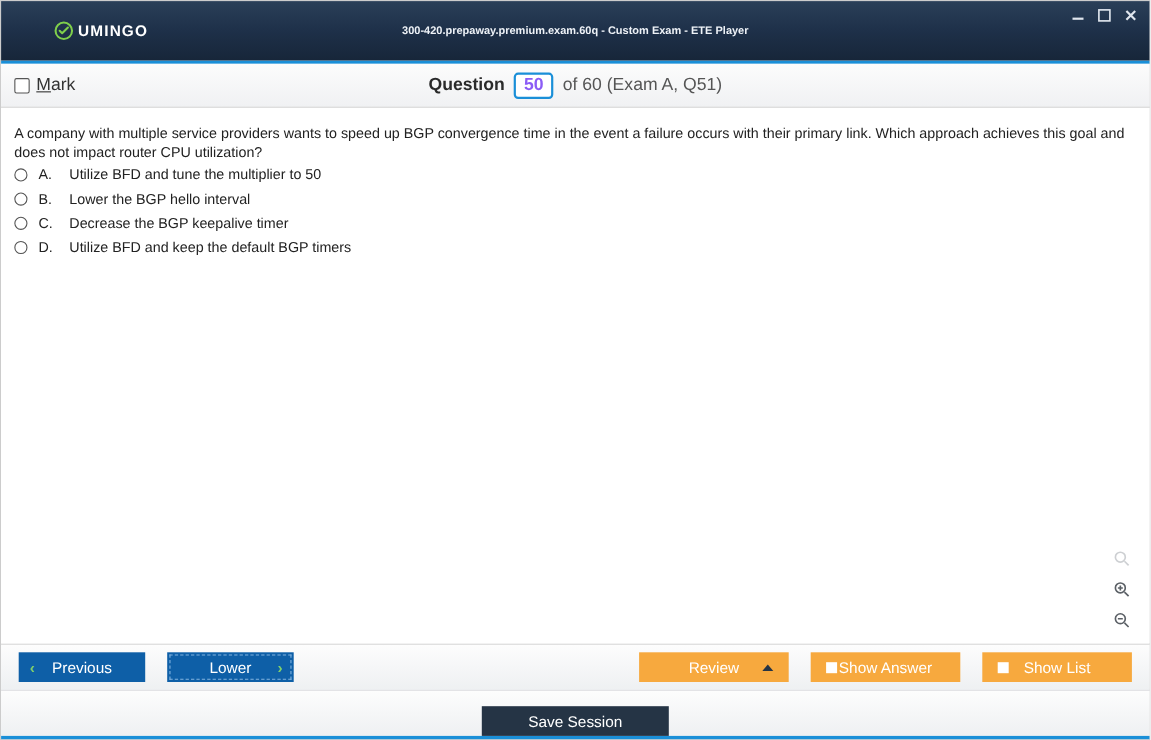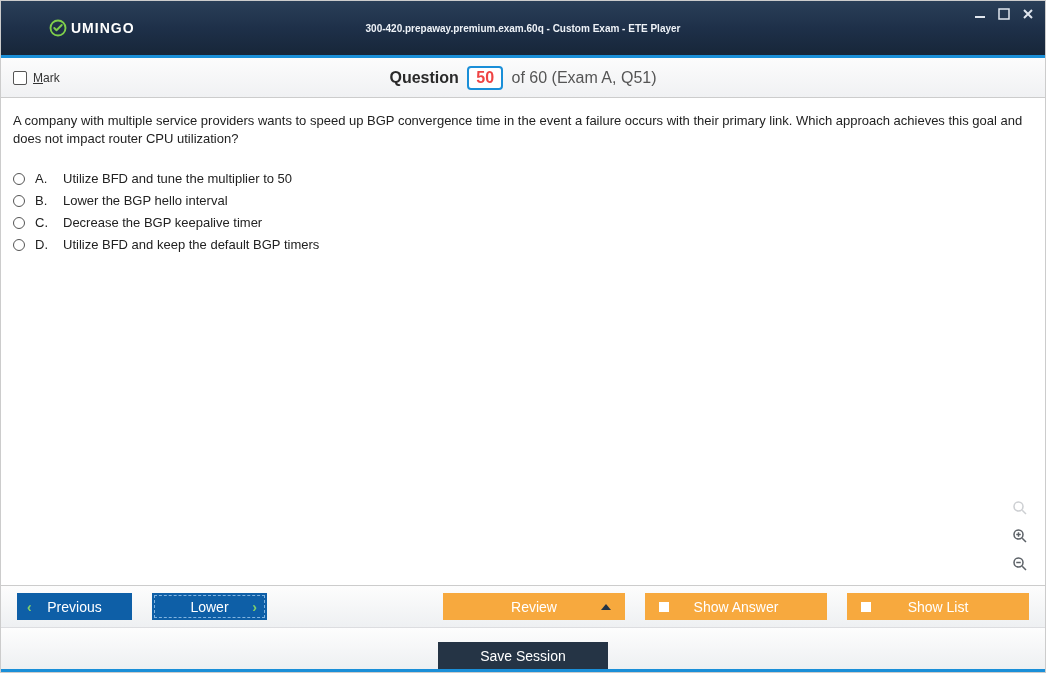--- a/index.html
+++ b/index.html
@@ -67,21 +67,21 @@
     background: linear-gradient(to bottom, #fcfcfc, #f0f1f3);
     border-bottom: 1px solid #ccc;
     display: flex;
     align-items: center;
     padding: 0 12px;
     position: relative;
   }
   .mark-wrap {
     display: flex; align-items: center; gap: 6px;
     color: #333;
-    font-size: 12px;
+    font-size: 16px;
   }
   .mark-checkbox {
     width: 14px; height: 14px; border: 1px solid #555; border-radius: 2px; background: #fff;
     cursor: pointer;
   }
   .mark-label { cursor: pointer; }
   .mark-label span.u { text-decoration: underline; }
   .qcenter {
     position: absolute;
     left: 0; right: 0;
@@ -89,35 +89,35 @@
     font-size: 16px;
     color: #555;
   }
   .qcenter .bold { font-weight: bold; color: #2a2a2a; }
   .qnum-box {
     display: inline-block;
     border: 2px solid #1a8fd8;
     border-radius: 4px;
     padding: 1px 7px;
     font-weight: bold;
-    color: #ef4444;
+    color: #8b5cf6;
     margin: 0 4px;
     background: #fff;
   }
   
   .content {
     flex: 1;
     background: #fff;
     padding: 14px 12px 8px 12px;
     font-size: 13px;
     color: #222;
     overflow: auto;
     position: relative;
   }
-  .qtext { margin-bottom: 24px; line-height: 1.35; }
+  .qtext { margin-bottom: 4px; line-height: 1.35; }
   .options { list-style: none; padding: 0; }
   .opt {
     display: flex; align-items: center; gap: 10px;
     margin-bottom: 7px;
   }
   .radio {
     width: 12px; height: 12px; border: 1.5px solid #555; border-radius: 50%; background: #fff;
     flex-shrink: 0;
     cursor: pointer;
   }
@@ -169,21 +169,21 @@
     justify-content: center;
     color: #fff;
     font-size: 14px;
     cursor: pointer;
     border: none;
     position: relative;
     padding: 0 10px;
   }
   .btn.blue { background: #0e5fa7; width: 115px; }
   .btn.blue.dashed { outline: 1px dashed #82b4e0; outline-offset: -3px; }
-  .btn.orange { background: #f7a93e; width: 182px; }
+  .btn.orange { background: #f7a93e; width: 136px; }
   .btn.dark { background: #253445; width: 170px; }
   .btn .arrow-l, .btn .arrow-r {
     position: absolute; font-weight: bold; font-size: 14px;
   }
   .btn .arrow-l { left: 10px; color: #7fcf6b; }
   .btn .arrow-r { right: 10px; color: #7fcf6b; }
   .btn.orange .tri {
     position: absolute; right: 14px;
     width: 0; height: 0; border-left: 5px solid transparent; border-right: 5px solid transparent; border-bottom: 6px solid #253445;
   }

